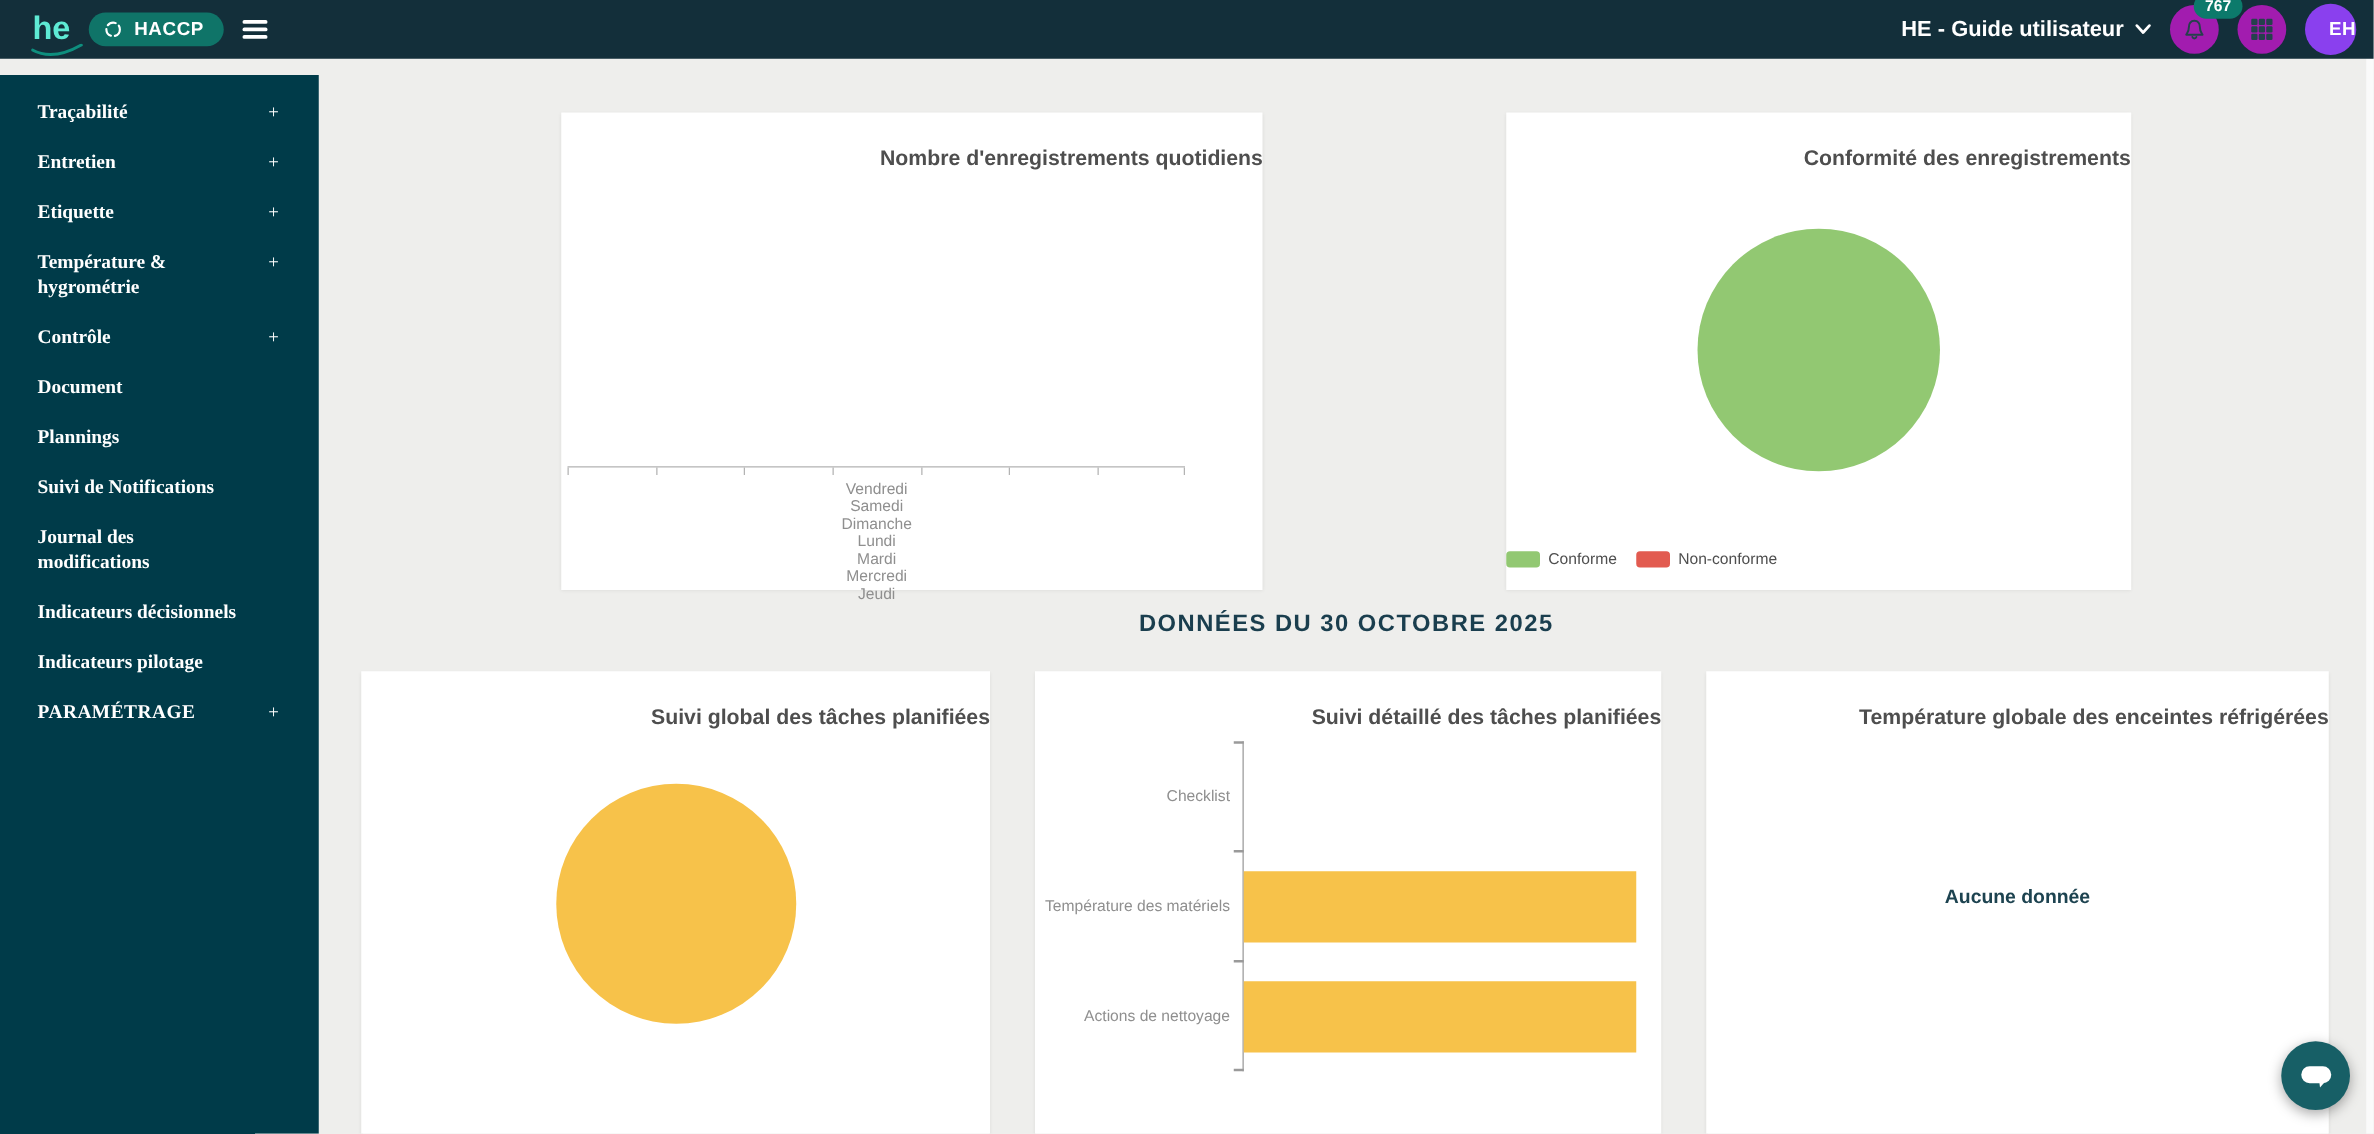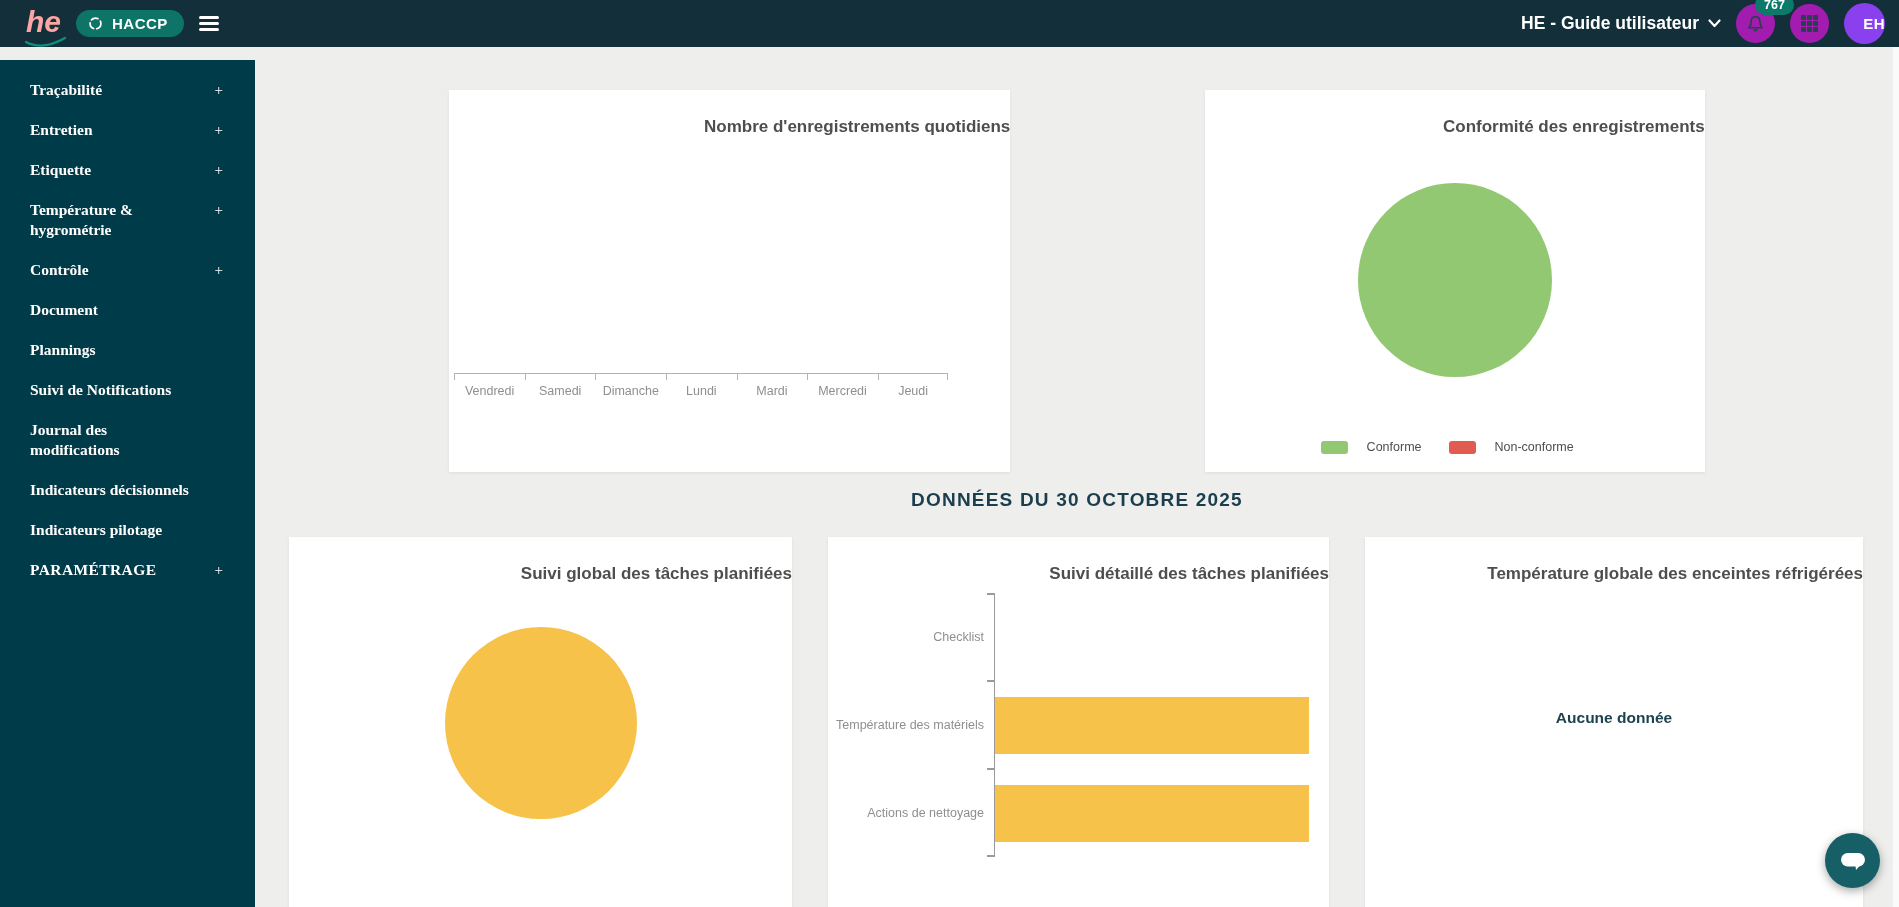--- a/index.html
+++ b/index.html
@@ -3,21 +3,21 @@
 <meta charset="utf-8">
 <style>
   * { margin:0; padding:0; box-sizing:border-box; }
   html,body { width:1899px; height:907px; overflow:hidden; }
   body { font-family:"Liberation Sans", sans-serif; background:#eeeeec; position:relative; }
 
   
   .topbar { position:absolute; top:0; left:0; right:0; height:47px; background:#132f3a;
             display:flex; align-items:center; justify-content:space-between; padding:0 14px 0 26px; z-index:8; }
   .brand { display:flex; align-items:center; gap:15px; }
-  .logo { position:relative; color:#fca5a5; font-weight:bold; font-size:30px; line-height:1; padding-bottom:4px;font-style:italic; }
+  .logo { position:relative; color:#5eead4; font-weight:bold; font-size:26px; line-height:1; padding-bottom:4px; }
   .logo svg { position:absolute; left:-1px; bottom:-6px; }
   .pill { display:flex; align-items:center; gap:8px; background:#0f7468; color:#fff;
           border-radius:999px; padding:5px 16px 5px 11px; font-weight:bold; font-size:15px; letter-spacing:.5px; }
   .burger { width:20px; cursor:pointer; }
   .burger i { display:block; height:2.6px; background:#fff; border-radius:2px; margin:3.4px 0; }
   .nav-right { display:flex; align-items:center; gap:15px; }
   .context { color:#fff; font-weight:bold; font-size:17.5px; display:flex; align-items:center; gap:9px; cursor:pointer; }
   .icon-circle { width:39px; height:39px; border-radius:50%; background:#a21caf;
                  display:flex; align-items:center; justify-content:center; position:relative; cursor:pointer; }
   .badge { position:absolute; top:-9px; left:19px; background:#0c7a6b; color:#fff; font-size:12.5px;
@@ -42,26 +42,26 @@
 
   .row1 { display:flex; justify-content:space-evenly; margin-top:43px; }
   .card-daily { width:561px; height:382px; position:relative; }
   .card-conf  { width:500px; height:382px; }
 
   
   .axis-block { position:absolute; left:5px; right:62px; top:283px; }
   .axis-line { border-top:1.5px solid #b3b3b3; display:flex; position:relative; }
   .axis-line::after { content:''; position:absolute; right:0; top:0; height:6px; border-left:1px solid #b3b3b3; }
   .tick-cell { flex:1; height:6px; border-left:1px solid #b3b3b3; }
-  .axis-labels { display:flex; margin-top:4px; }
+  .axis-labels { display:flex; margin-top:4px;flex-direction:column; }
   .axis-labels span { flex:1; text-align:center; font-size:12.5px; color:#8f8f8f; }
 
   .pie { border-radius:50%; margin:0 auto; }
   .pie-conf { width:194px; height:194px; margin-top:46px; }
-  .legend { display:flex; justify-content:center; align-items:center; margin-top:63px;gap:12px; }
+  .legend { display:flex; align-items:center; margin-top:63px; }
   .swatch { width:27px; height:13px; border-radius:3px; margin-right:7px; }
   .legend-label { font-size:12.5px; color:#4e4e4e; margin-right:15px; }
 
   .section-heading { text-align:center; margin-top:17px; font-size:19px; font-weight:bold;
                      color:#1a3e4e; letter-spacing:1.2px; }
 
   .row2 { display:flex; justify-content:space-between; padding:0 36px 0 34px; margin-top:26px; }
   .card-global { width:503px; height:420px; }
   .card-detail { width:501px; height:420px; }
   .card-temp   { width:498px; height:420px; }

